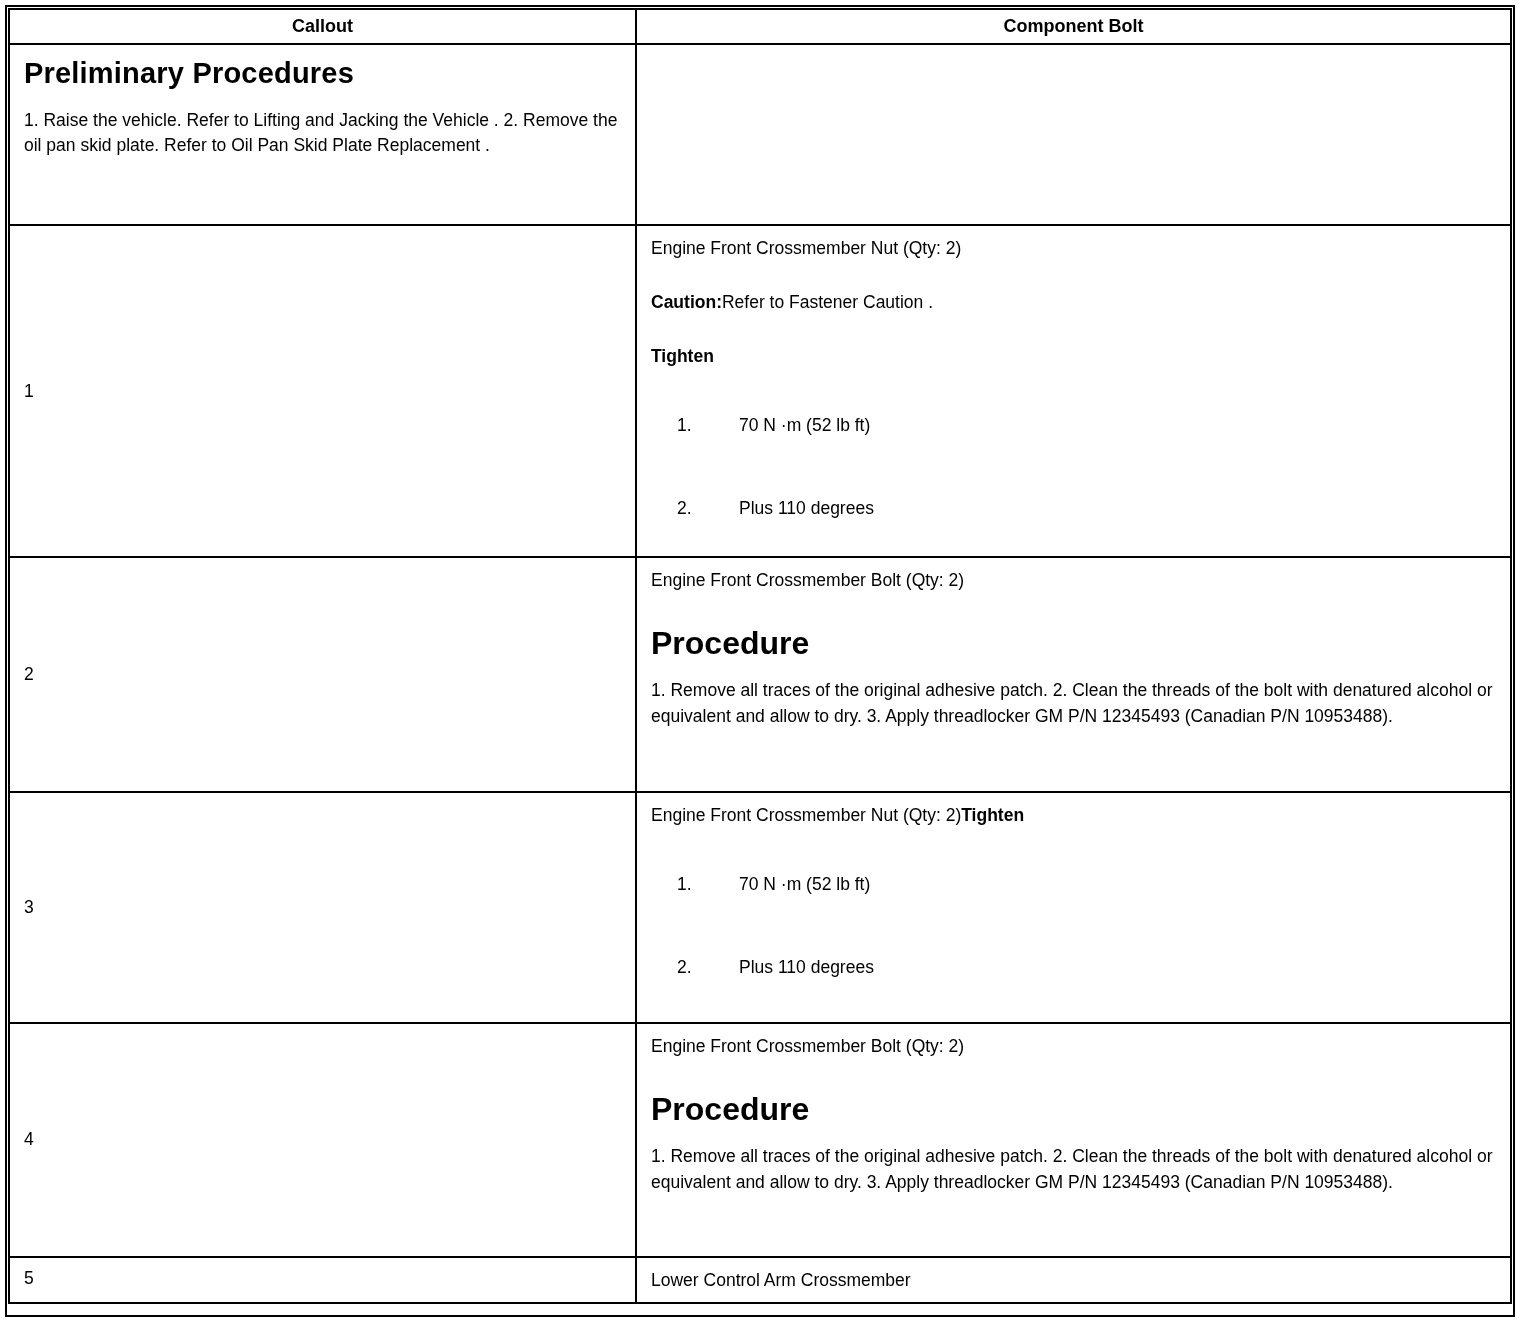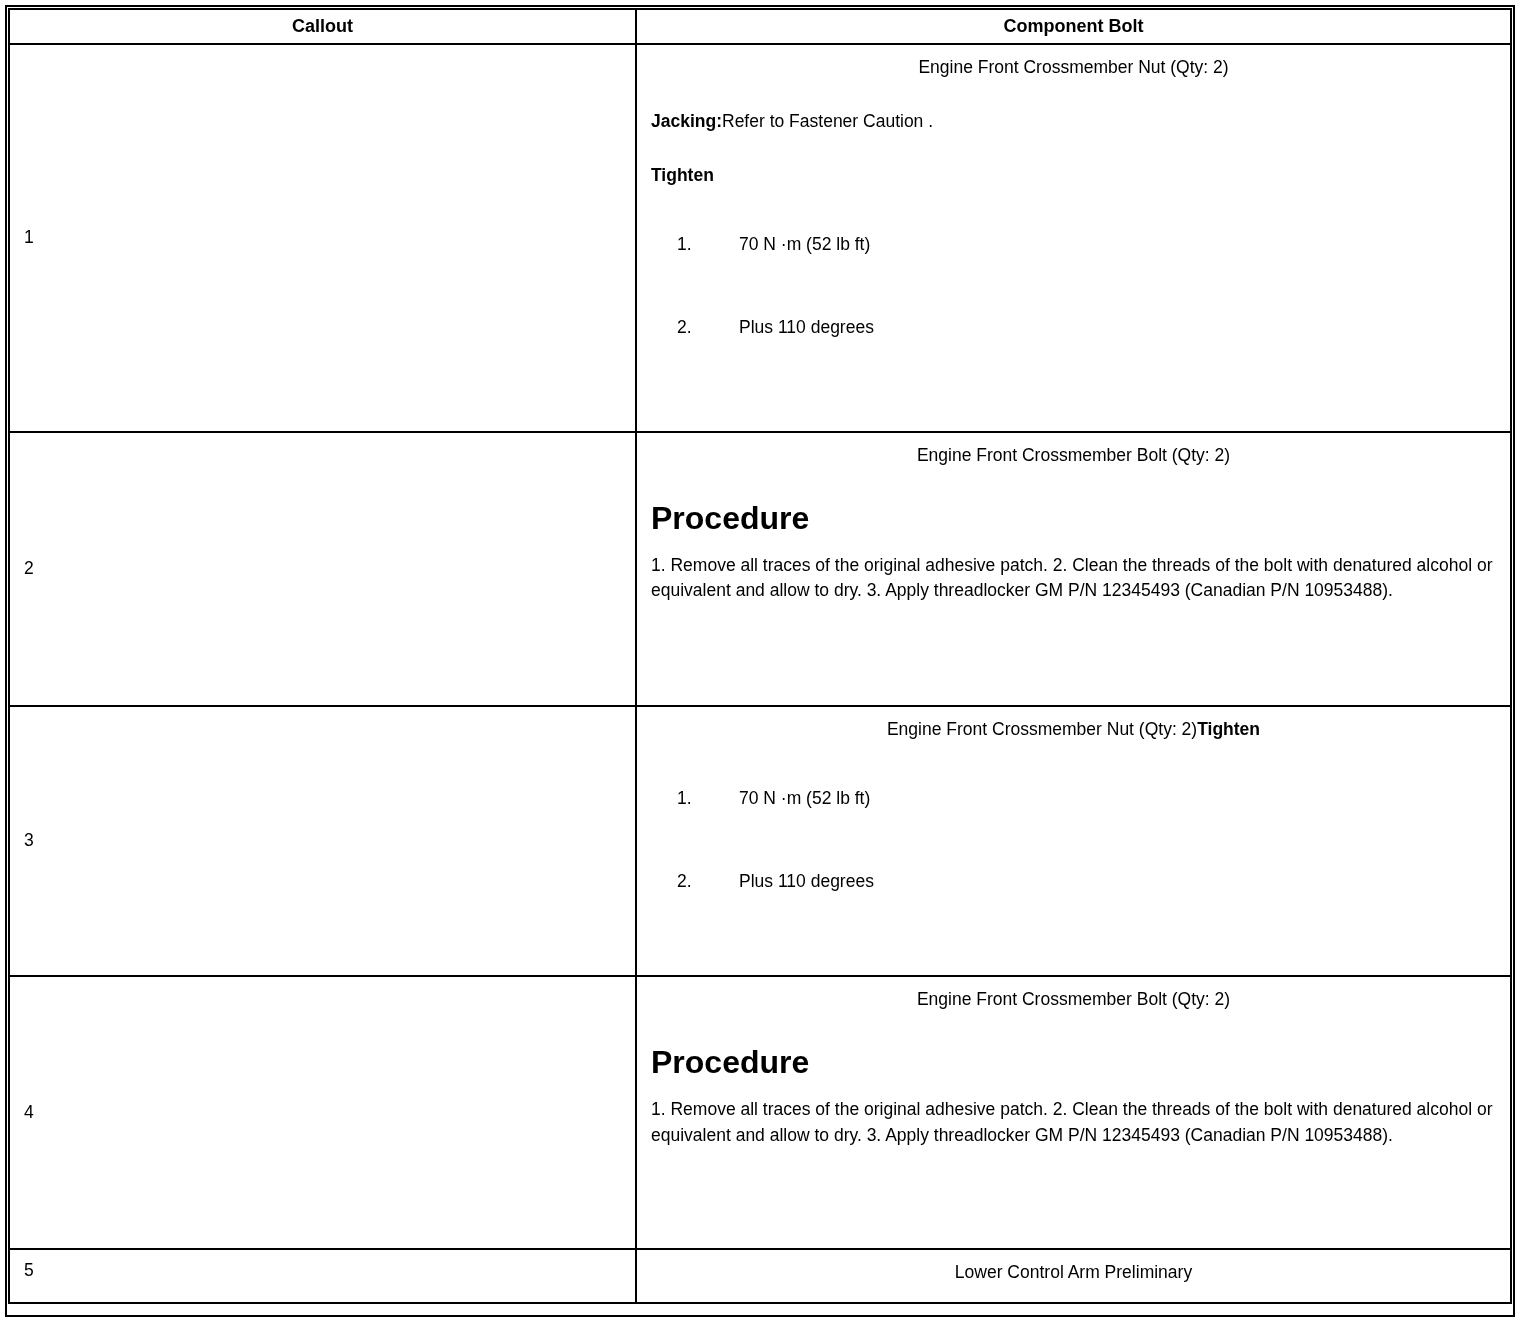--- a/index.html
+++ b/index.html
@@ -77,21 +77,20 @@
     margin: 34px 0 16px 0;
   }
   .body-text {
     font-size: 17.5px;
     line-height: 1.45;
     margin: 0;
   }
   .comp-line {
     margin: 2px 0 0 0;
     font-size: 17.5px;
-    text-align: center;
   }
   .caution-line {
     margin: 33px 0 0 0;
     font-size: 17.5px;
   }
   .tighten-line {
     margin: 33px 0 0 0;
     font-weight: bold;
     font-size: 17.5px;
   }
@@ -123,26 +122,33 @@
         <col class="c-component">
       </colgroup>
       <thead>
         <tr>
           <th>Callout</th>
           <th>Component Bolt</th>
         </tr>
       </thead>
       <tbody>
 
+        <tr class="r-prelim">
+          <td class="callout-cell top">
+            <div class="section-title">Preliminary Procedures</div>
+            <p class="body-text">1. Raise the vehicle. Refer to Lifting and Jacking the Vehicle . 2. Remove the oil pan skid plate. Refer to Oil Pan Skid Plate Replacement .</p>
+          </td>
+          <td class="comp-cell"></td>
+        </tr>
 
         <tr class="r-one">
           <td class="callout-cell">1</td>
           <td class="comp-cell">
             <p class="comp-line">Engine Front Crossmember Nut (Qty: 2)</p>
-            <p class="caution-line"><span class="bold">Jacking:</span><span>Refer to Fastener Caution .</span></p>
+            <p class="caution-line"><span class="bold">Caution:</span><span>Refer to Fastener Caution .</span></p>
             <p class="tighten-line">Tighten</p>
             <div class="steps">
               <div class="step">
                 <span class="step-num">1.</span>
                 <span>70 N ·m (52 lb ft)</span>
               </div>
               <div class="step">
                 <span class="step-num">2.</span>
                 <span>Plus 110 degrees</span>
               </div>
@@ -181,20 +187,20 @@
           <td class="comp-cell">
             <p class="comp-line">Engine Front Crossmember Bolt (Qty: 2)</p>
             <div class="proc-title">Procedure</div>
             <p class="body-text">1. Remove all traces of the original adhesive patch. 2. Clean the threads of the bolt with denatured alcohol or equivalent and allow to dry. 3. Apply threadlocker GM P/N 12345493 (Canadian P/N 10953488).</p>
           </td>
         </tr>
 
         <tr class="r-five">
           <td class="callout-cell top">5</td>
           <td class="comp-cell">
-            <p class="comp-line">Lower Control Arm Preliminary</p>
+            <p class="comp-line">Lower Control Arm Crossmember</p>
           </td>
         </tr>
 
       </tbody>
     </table>
   </div>
 </div>
 
 </body></html>

